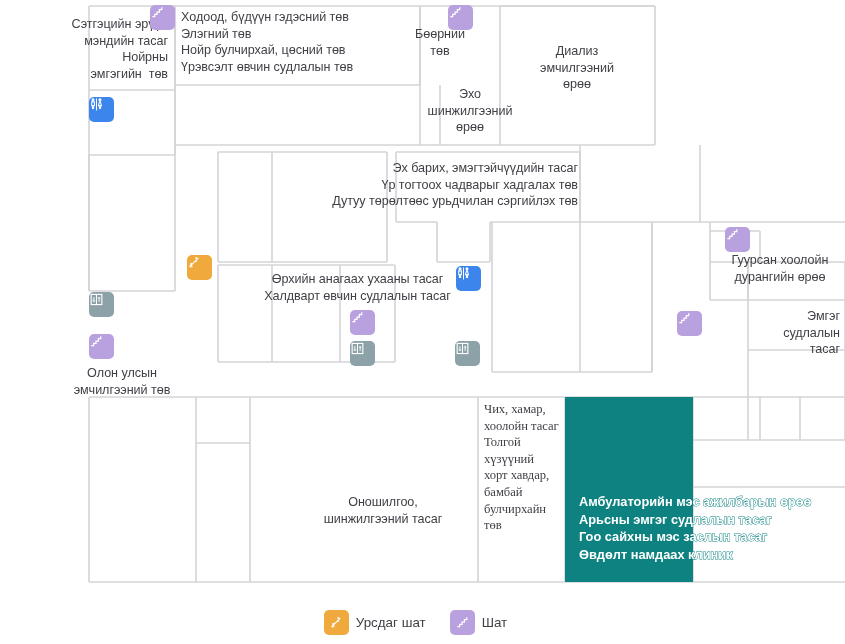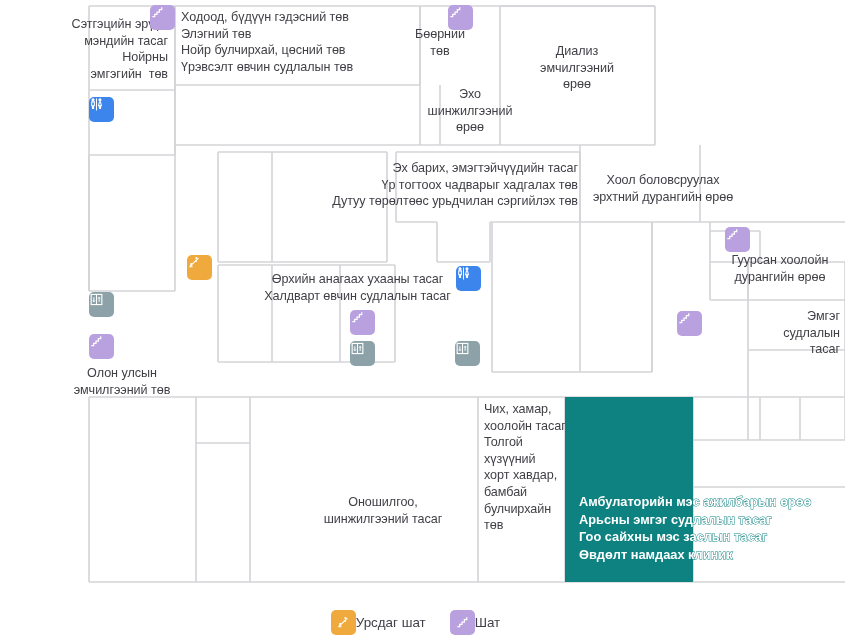--- a/index.html
+++ b/index.html
@@ -53,21 +53,21 @@
   .chip.escal{background:#f0a93c;}
   .chip.elev{background:#8ca2a8;}
   .chip.wc{background:#3c85ed;}
   .chip svg{display:block;}
 
   
   #legend{
     position:absolute;left:0;top:600px;width:845px;height:44px;
     display:flex;align-items:center;justify-content:center;gap:10px;
   }
-  .leg-item{display:flex;align-items:center;}
+  .leg-item{display:flex;align-items:center;gap:7px;}
   .leg-chip{
     width:25px;height:25px;border-radius:5px;
     display:flex;align-items:center;justify-content:center;flex:0 0 auto;
   }
   .leg-chip.stairs{background:#b9a1e0;}
   .leg-chip.escal{background:#f0a93c;}
   .leg-chip.elev{background:#8ca2a8;}
   .leg-chip.wc{background:#3c85ed;}
   .leg-label{font-size:13.4px;color:#3f3f46;white-space:nowrap;padding-right:14px;}
 </style>
@@ -183,42 +183,40 @@
 өрөө</div>
 
   <div class="lbl c" style="left:503px;top:43px;width:148px;">Диализ
 эмчилгээний
 өрөө</div>
 
   <div class="lbl r" style="left:258px;top:160px;width:320px;">Эх барих, эмэгтэйчүүдийн тасаг
 Үр тогтоох чадварыг хадгалах төв
 Дутуу төрөлтөөс урьдчилан сэргийлэх төв</div>
 
-  <div class="lbl c" style="left:580px;top:172px;width:166px;">Хоол боловсруулах
-эрхтний дурангийн өрөө</div>
 
   <div class="lbl c" style="left:215px;top:271px;width:285px;">Өрхийн анагаах ухааны тасаг
 Халдварт өвчин судлалын тасаг</div>
 
 
   <div class="lbl c" style="left:713px;top:252px;width:134px;">Гуурсан хоолойн
 дурангийн өрөө</div>
 
 
   <div class="lbl r" style="left:700px;top:308px;width:140px;">Эмгэг
 судлалын
 тасаг</div>
 
   <div class="lbl c" style="left:47px;top:365px;width:150px;">Олон улсын
 эмчилгээний төв</div>
 
   <div class="lbl c" style="left:289px;top:494px;width:188px;">Оношилгоо,
 шинжилгээний тасаг</div>
 
-  <div class="lbl l" style="left:484px;top:401px;width:90px;">Чих, хамар,
+  <div class="lbl l" style="left:484px;top:401px;width:90px;font-family:Liberation Serif, serif;">Чих, хамар,
 хоолойн тасаг
 Толгой
 хүзүүний
 хорт хавдар,
 бамбай
 булчирхайн
 төв</div>
 
 
   <div id="hl-block" style="left:565px;top:397px;width:128px;height:185px;"></div>

